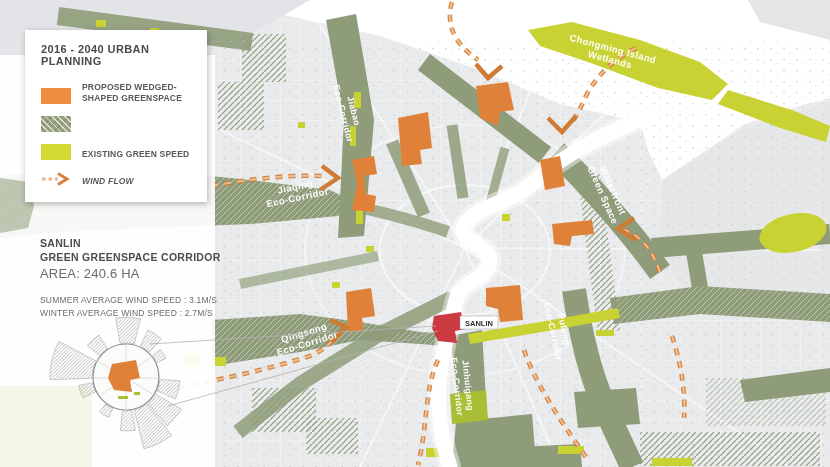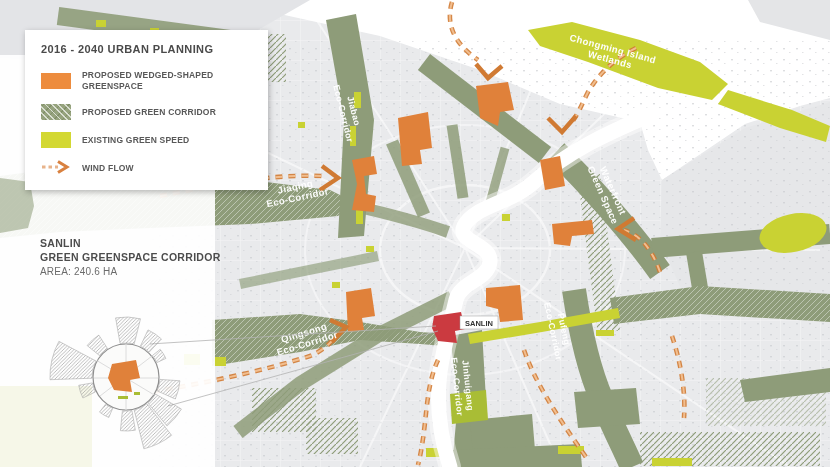--- a/index.html
+++ b/index.html
@@ -11,37 +11,37 @@
   .chart{fill:#C9D233;}
   .orange{fill:#E0813A;}
   .corridor-stroke{stroke:#8E9C79;fill:none;}
   .wind-outer{stroke:#D07A33;stroke-width:4.6;fill:none;stroke-dasharray:7 6;opacity:.9;}
   .wind-inner{stroke:#F2C193;stroke-width:2;fill:none;stroke-dasharray:7 6;opacity:.95;}
   .wind-arrow{stroke:#D07A33;stroke-width:4.5;fill:none;stroke-linejoin:miter;}
   .map-label{fill:#ffffff;font-weight:bold;font-size:9.5px;letter-spacing:.4px;opacity:.97;}
   .map-label.small{font-size:8.8px;}
   .rose-sector{fill:url(#roseHatch);stroke:#a2a2a2;stroke-width:.6;opacity:.92;}
 
-  .legend-card{position:absolute;left:25px;top:30px;width:243px;background:#fff;
+  .legend-card{position:absolute;left:25px;top:30px;width:182px;background:#fff;
     box-shadow:1px 2px 6px rgba(0,0,0,.28);padding:13px 14px 15px 16px;box-sizing:border-box;}
   .legend-title{font-size:11px;font-weight:bold;color:#4a4a4a;letter-spacing:.4px;margin-bottom:13px;}
-  .legend-row{display:flex;align-items:center;margin-bottom:11px;}
-  .legend-row:last-child{margin-bottom:0;}
+  .legend-row{display:flex;align-items:flex-end;margin-bottom:11px;}
+  .legend-row:last-child{margin-bottom:0;font-style:italic;}
   .swatch{width:30px;height:16px;flex:0 0 30px;margin-right:11px;margin-top:1px;}
   .swatch.orange-sw{background:#ED8C3E;}
   .swatch.hatch-sw{background:#96A37E;
     background-image:repeating-linear-gradient(45deg,rgba(255,255,255,.65) 0 1.3px,transparent 1.3px 4.5px),
                      repeating-linear-gradient(-45deg,rgba(110,125,85,.5) 0 1px,transparent 1px 6px);}
   .swatch.chart-sw{background:#D3D832;}
   .legend-label{font-size:8.5px;font-weight:bold;color:#585858;letter-spacing:.2px;line-height:1.3;padding-top:2px;}
   .wind-sw{flex:0 0 30px;margin-right:11px;height:16px;}
 
   .info-block{position:absolute;left:40px;top:237px;width:195px;}
   .info-title{font-size:10.5px;font-weight:bold;color:#4c4c4c;letter-spacing:.3px;line-height:1.3;}
-  .info-area{font-size:10px;color:#6b6b6b;margin-top:2px;letter-spacing:.2px;}
+  .info-area{font-size:13px;color:#6b6b6b;margin-top:2px;letter-spacing:.2px;}
   .info-wind{font-size:8.5px;color:#6b6b6b;margin-top:13px;line-height:1.55;letter-spacing:.2px;}
 </style>
 </head>
 <body>
 
 <div class="stage">
 
 <svg class="map" width="830" height="467" viewBox="0 0 830 467">
   <defs>
     <pattern id="grid" width="20" height="20" patternUnits="userSpaceOnUse">
@@ -277,36 +277,39 @@
 </svg>
 
 <div class="legend-card">
   <div class="legend-title">2016 - 2040 URBAN PLANNING</div>
   <div class="legend-row">
     <div class="swatch orange-sw"></div>
     <div class="legend-label">PROPOSED WEDGED-SHAPED GREENSPACE</div>
   </div>
   <div class="legend-row">
     <div class="swatch hatch-sw"></div>
-    <div class="legend-label">PROPOSED GREEN CORRIDOR</div>
   </div>
   <div class="legend-row">
     <div class="swatch chart-sw"></div>
     <div class="legend-label">EXISTING GREEN SPEED</div>
   </div>
   <div class="legend-row">
     <div class="wind-sw">
       <svg width="30" height="16" viewBox="0 0 30 16">
         <line x1="1" y1="8" x2="17" y2="8" stroke="#D9813F" stroke-width="3" stroke-dasharray="3.5 3" opacity=".6"></line>
         <path d="M17,2.5 L26,8 L17,13.5" fill="none" stroke="#D9813F" stroke-width="3"></path>
       </svg>
     </div>
     <div class="legend-label">WIND FLOW</div>
   </div>
 </div>
 
 <div class="info-block">
   <div class="info-title">SANLIN</div>
   <div class="info-title">GREEN GREENSPACE CORRIDOR</div>
   <div class="info-area">AREA: 240.6 HA</div>
+  <div class="info-wind">
+    <div>SUMMER AVERAGE WIND SPEED : 3.1M/S</div>
+    <div>WINTER AVERAGE WIND SPEED : 2.7M/S</div>
+  </div>
 </div>
 
 </div>
 
 </body></html>

